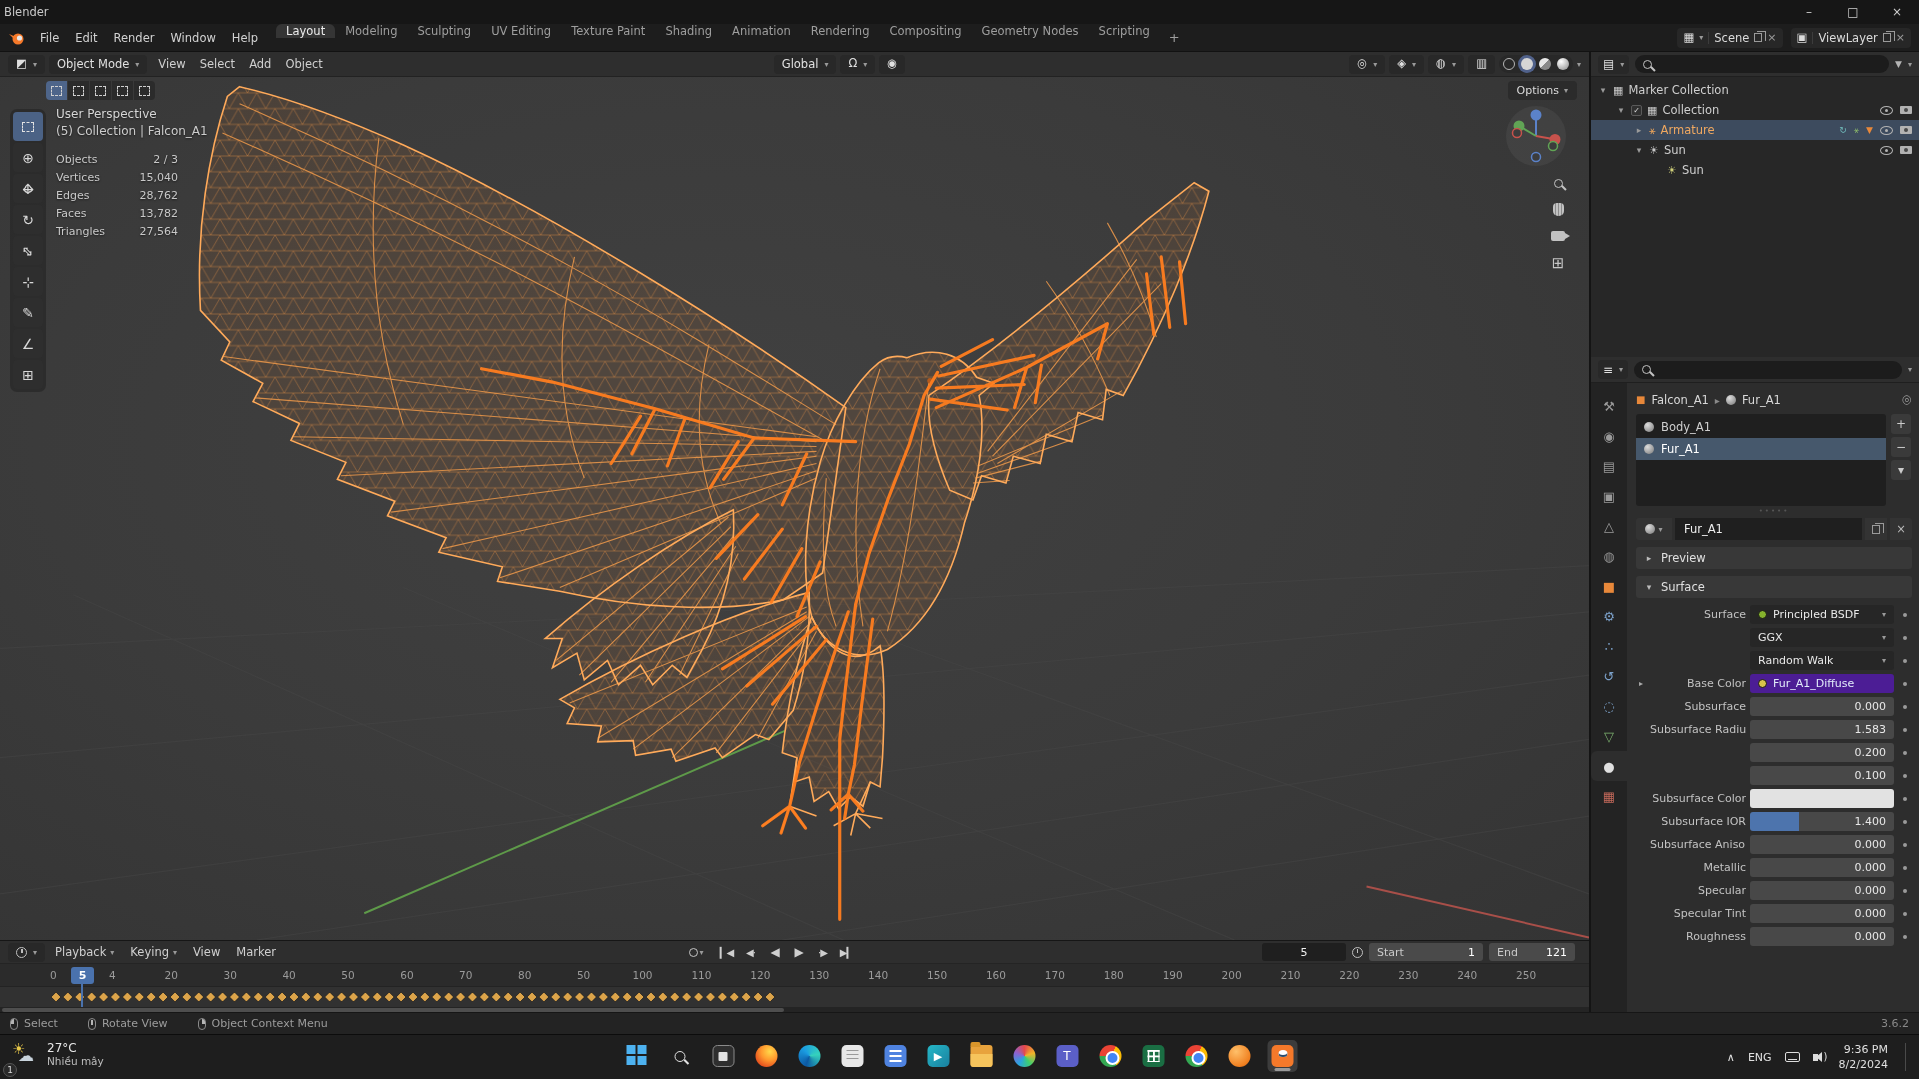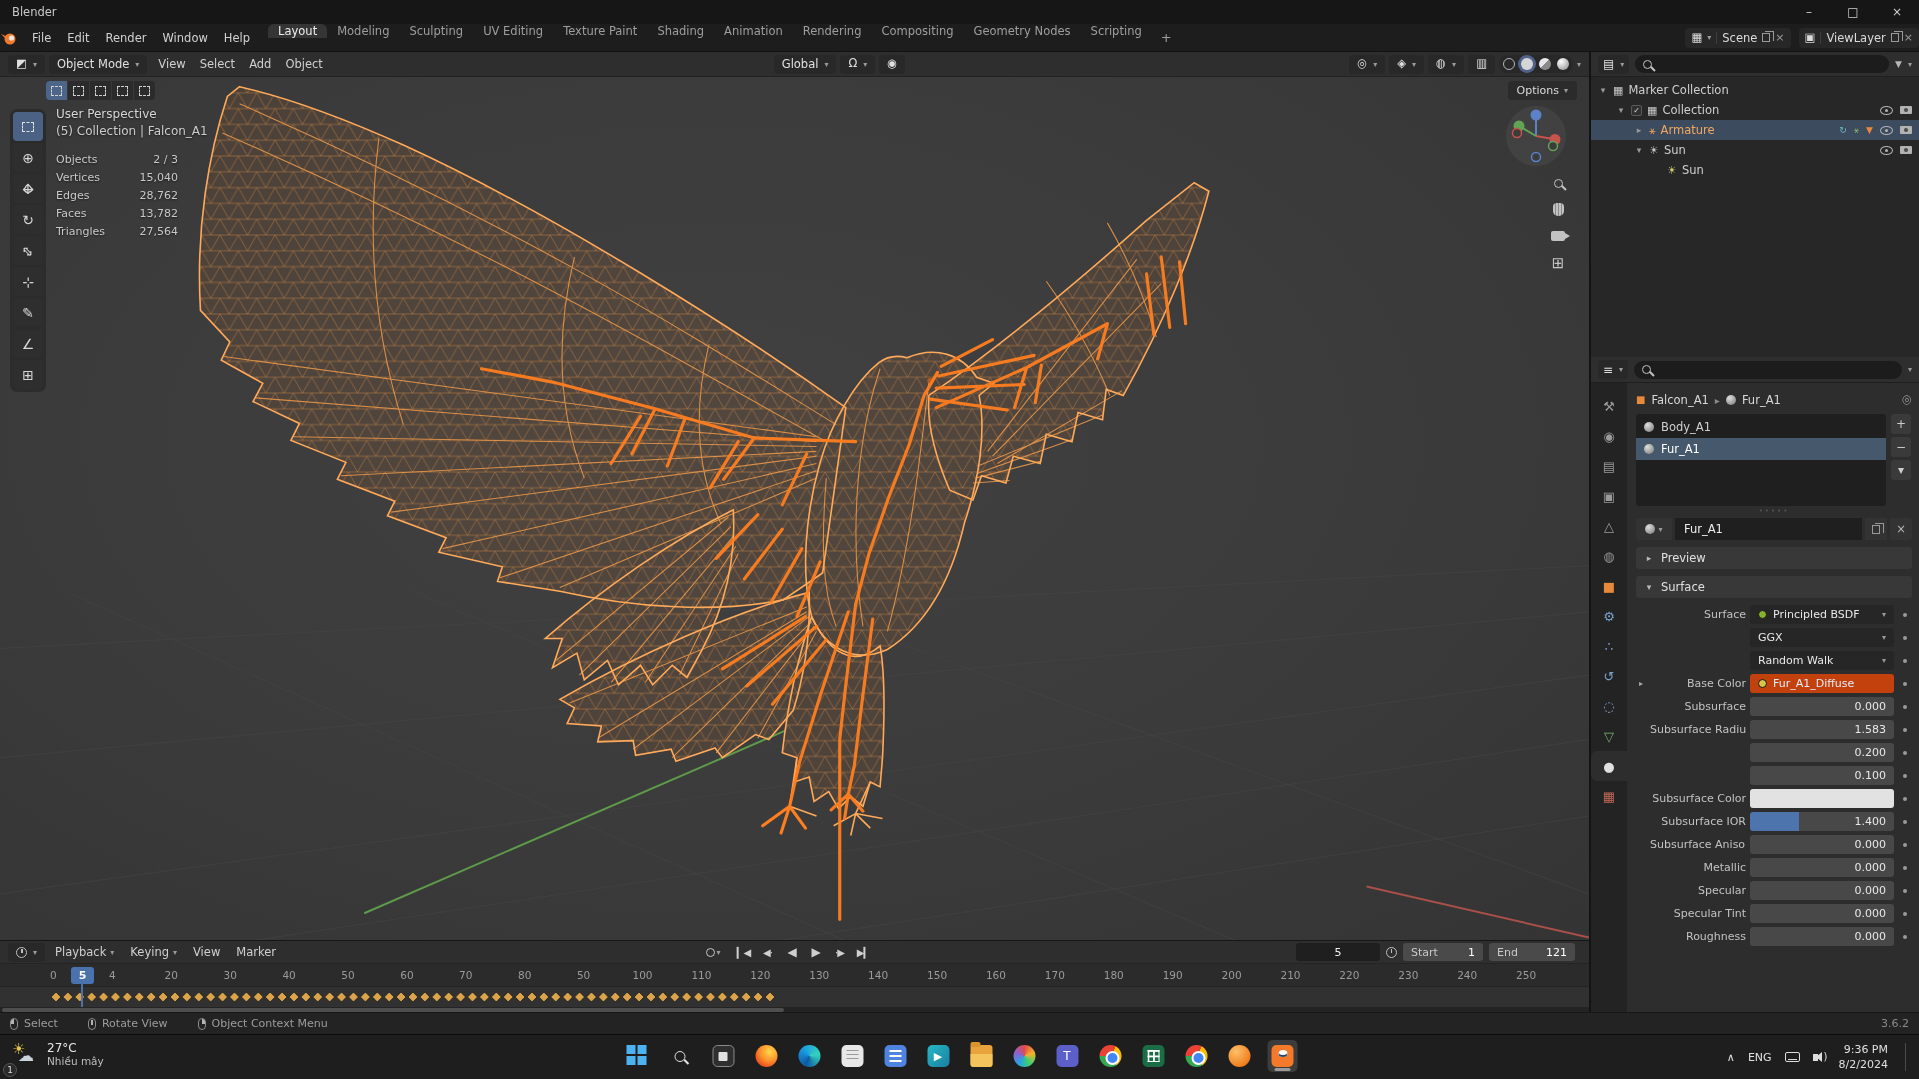--- a/index.html
+++ b/index.html
@@ -2,27 +2,27 @@
 <html><head>
 <meta charset="utf-8">
 <style>
   *{box-sizing:border-box;margin:0;padding:0}
   html,body{width:1919px;height:1079px;overflow:hidden;background:#000}
   #root{position:relative;width:1919px;height:1079px;background:#1d1d1d;
         font-family:"DejaVu Sans","Liberation Sans",sans-serif;font-size:12px;color:#d5d5d5;overflow:hidden}
   .ico{font-style:normal;line-height:1}
 
   
-  .titlebar{position:absolute;top:0;left:0;right:0;height:24px;background:#161616;display:flex;align-items:center;padding-left:12px}
+  .titlebar{position:absolute;top:0;left:0;right:0;height:24px;background:#161616;display:flex;align-items:center;padding-left:4px}
   .tb-title{font-size:11.5px;color:#c9c9c9}
   .win-controls{margin-left:auto;display:flex;height:100%}
   .wc{width:44px;display:flex;align-items:center;justify-content:center;color:#cfcfcf;font-size:12px}
 
   
-  .topbar{position:absolute;top:24px;left:0;right:0;height:28px;background:#1d1d1d;display:flex;align-items:center;padding:0 0;border-bottom:1px solid #121212}
+  .topbar{position:absolute;top:24px;left:0;right:0;height:28px;background:#1d1d1d;display:flex;align-items:center;padding:0 8px;border-bottom:1px solid #121212}
   .blender-logo{width:20px;height:16px;margin-right:4px;display:flex;align-items:center}
   .menus{display:flex}
   .menu-item{padding:0 8px;font-size:11.5px;color:#d2d2d2}
   .workspaces{display:flex;margin-left:10px;height:100%;align-items:flex-start}
   .ws-tab{display:flex;align-items:center;padding:0 10px;font-size:11.5px;color:#9e9e9e;border-radius:6px 6px 0 0}
   .ws-tab.active{background:#353535;color:#ececec}
   .ws-add{color:#9e9e9e;padding:0 9px;font-size:13px}
   .tb-right{margin-left:auto;display:flex;align-items:center;gap:8px}
   .db-group{display:flex;align-items:center;background:#272727;border-radius:4px;height:20px;padding:0 6px;font-size:11.5px;color:#dcdcdc;gap:5px}
   .db-group .sep{width:1px;height:12px;background:#3c3c3c}
@@ -94,21 +94,21 @@
   .tl-menu.has-caret::after{content:"▾";font-size:8px;color:#999}
   .tl-controls{display:flex;align-items:center;gap:2px;margin:0 auto}
   .pc{min-width:22px;height:17px;display:flex;align-items:center;justify-content:center;color:#cfcfcf;font-size:10px;letter-spacing:-1px}
   .pc.play{font-size:12px}
   .autokey{display:flex;align-items:center;gap:2px;margin-right:10px}
   .ak-dot{width:9px;height:9px;border:1.5px solid #c5c5c5;border-radius:50%;display:inline-block}
   .tl-fields{display:flex;align-items:center;gap:6px;margin-right:6px}
   .ff{width:84px;height:18px;background:#1f1f1f;border-radius:3px;color:#f0f0f0;font-size:11px;display:flex;align-items:center;justify-content:center}
   .sf{height:18px;background:#4a4a4a;border-radius:3px;display:flex;align-items:center;justify-content:space-between;padding:0 8px;font-size:11px;color:#c9c9c9}
   .sf .v{color:#fff}
-  .sf.start{width:80px}.sf.end{width:86px}
+  .sf.start{width:114px}.sf.end{width:86px}
   .tl-ruler{position:relative;height:23px;display:flex;padding-left:24px;background:#2b2b2b;border-bottom:1px solid #232323}
   .tick{flex:0 0 58.92px;text-align:center;font-size:10.5px;color:#9b9b9b;line-height:22px}
   .tl-track{height:20px;position:relative;background:#313131}
   .tl-scroll{height:6px;background:#242424;position:relative}
   .tl-thumb{position:absolute;left:2px;width:782px;top:1px;bottom:1px;background:#4e4e4e;border-radius:3px}
   .ph-label{position:absolute;left:71px;top:26px;width:23px;height:17px;background:#4a72ad;border-radius:3px;color:#fff;font-size:11px;font-weight:bold;display:flex;align-items:center;justify-content:center;z-index:3}
   .ph-line{position:absolute;left:81px;top:43px;width:2px;height:23px;background:#4a72ad;z-index:2}
   .keys{position:absolute;left:50px;top:2px}
   .i-clock{width:11px;height:11px;border:1.4px solid #c0c0c0;border-radius:50%;position:relative;display:inline-block}
   .i-clock::after{content:"";position:absolute;left:4px;top:1px;width:1.5px;height:4px;background:#c0c0c0}
@@ -167,21 +167,21 @@
   .exp{width:10px;font-size:8px;color:#aaa;text-align:center}
   .plabel{flex:0 0 96px;text-align:right;font-size:11px;color:#c2c2c2;white-space:nowrap;overflow:hidden}
   .pfield{flex:1;height:19px;border-radius:3px;display:flex;align-items:center;padding:0 8px;gap:6px;font-size:11px;color:#e8e8e8}
   .pvalue{white-space:nowrap;overflow:hidden}
   .pcaret{display:none;margin-left:auto;font-size:8px;color:#999}
   .socket{display:none;width:9px;height:9px;border-radius:50%;border:1px solid #161616}
   .t-num .pfield{background:#484848}
   .t-num .pvalue{margin-left:auto}
   .t-drop .pfield{background:#262626}
   .t-drop .pcaret{display:block}
-  .t-link .pfield{background:#c2410c;color:#e2ecfa}
+  .t-link .pfield{background:#4c1d95;color:#e2ecfa}
   .t-color .pfield{background:#e2e2e2}
   .t-ior .pfield{background:linear-gradient(90deg,#4d74ad 0 34%,#484848 34%)}
   .t-ior .pvalue{margin-left:auto}
   .s-green .socket{display:block;background:#86b32d}
   .s-yellow .socket{display:block;background:#d8c44a}
   .adot{width:14px;display:flex;justify-content:center}
   .adot::after{content:"";width:4px;height:4px;border-radius:50%;background:#9a9a9a}
   .i-funnel{color:#b5b5b5;font-size:9px}
 
   

